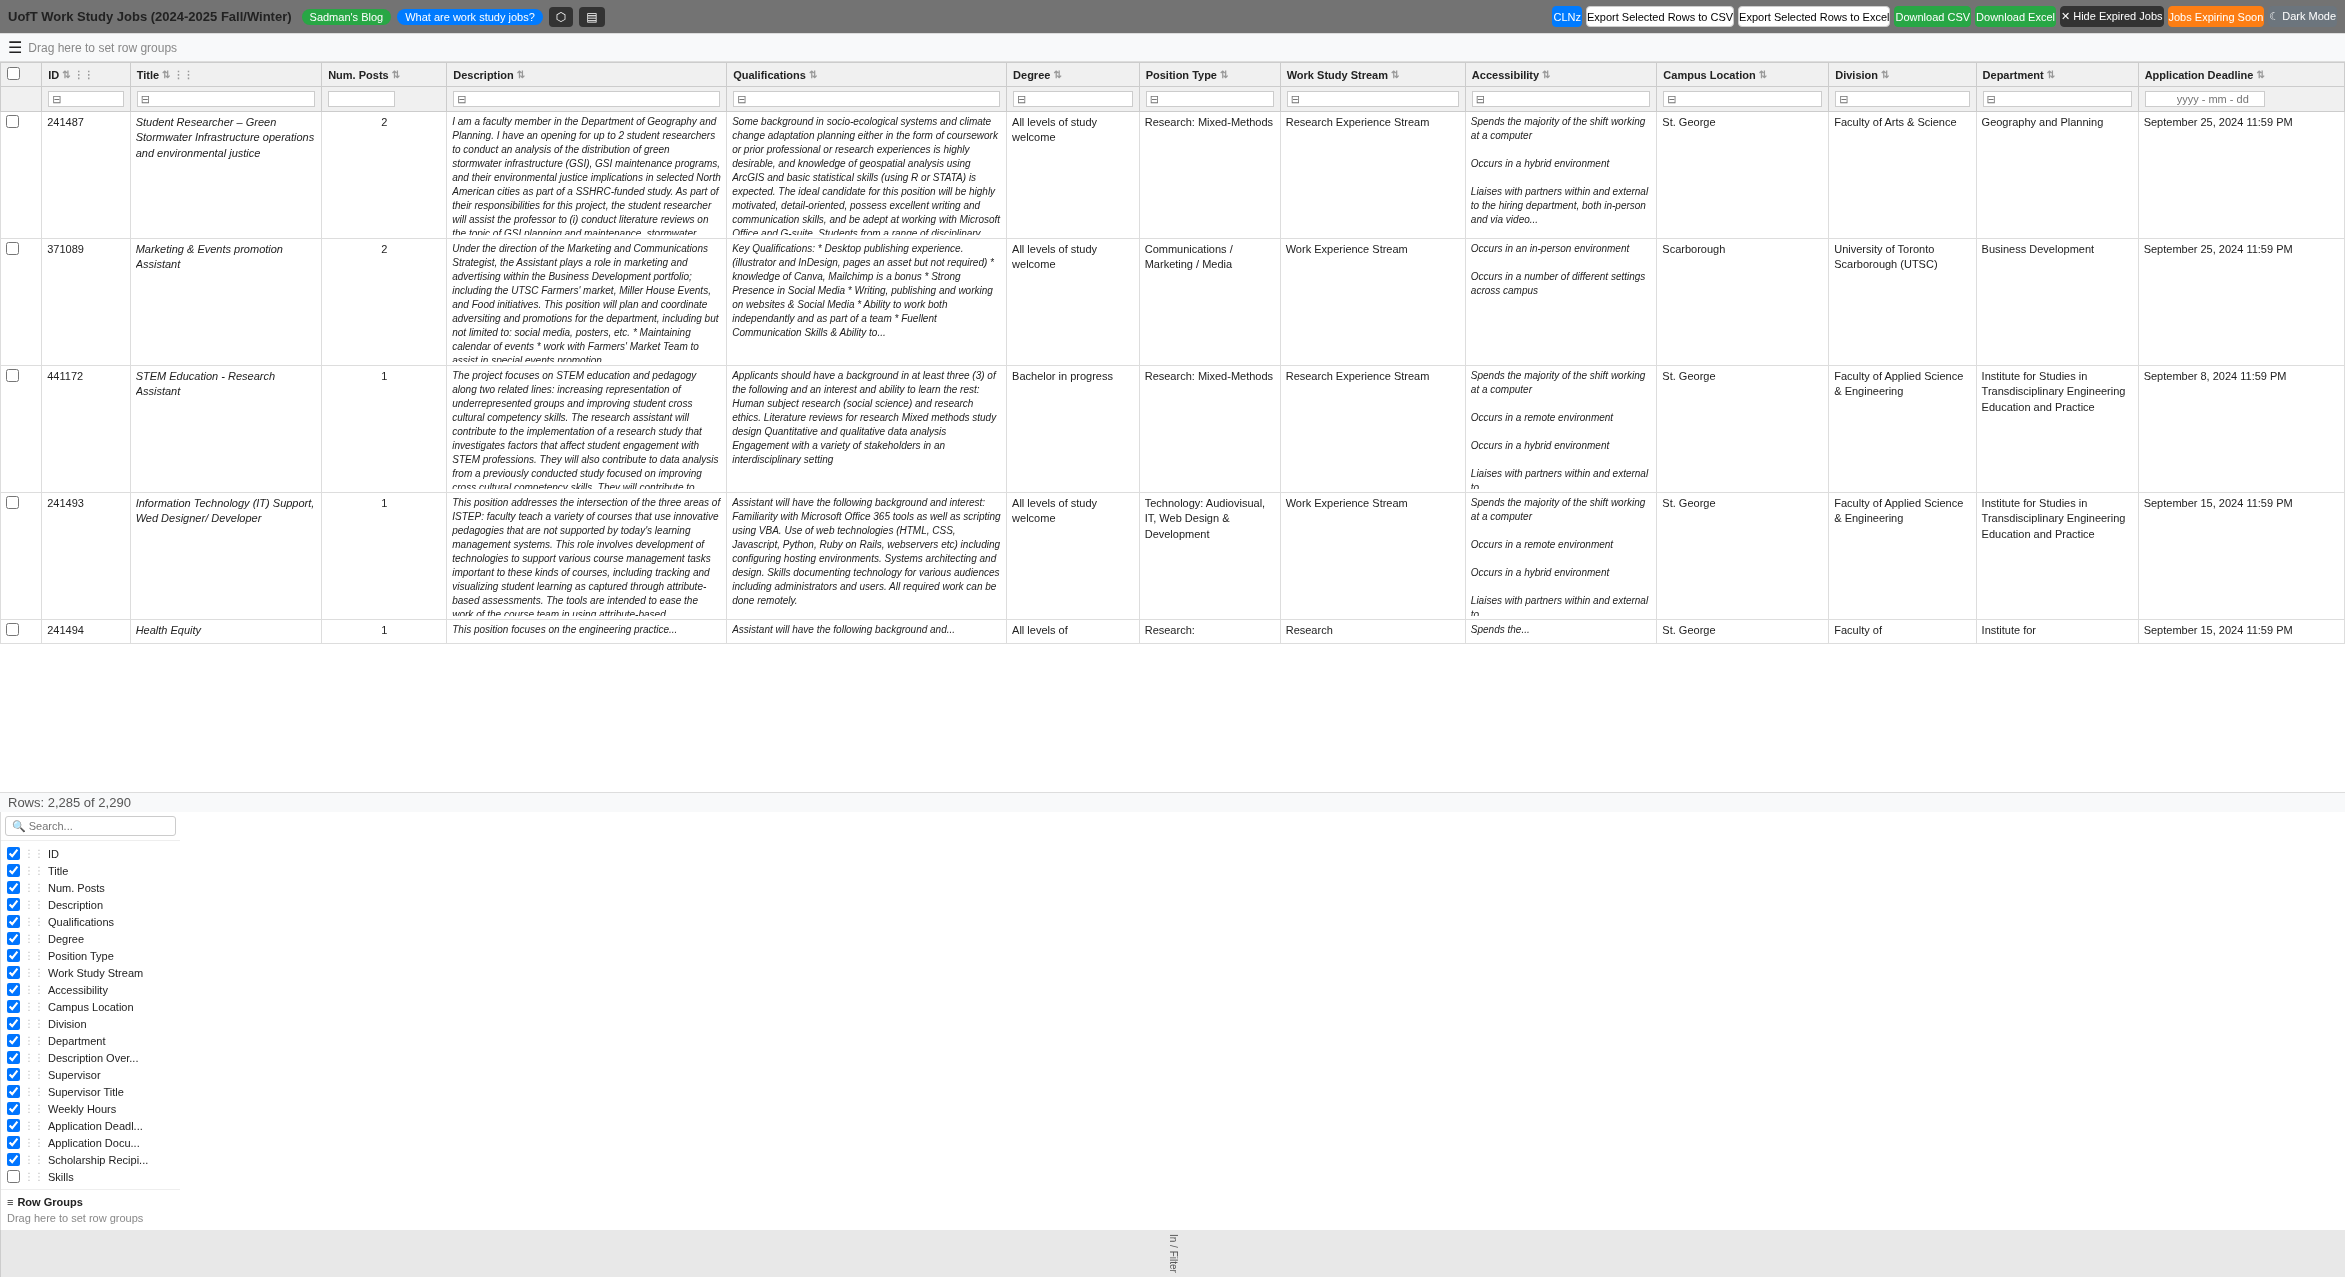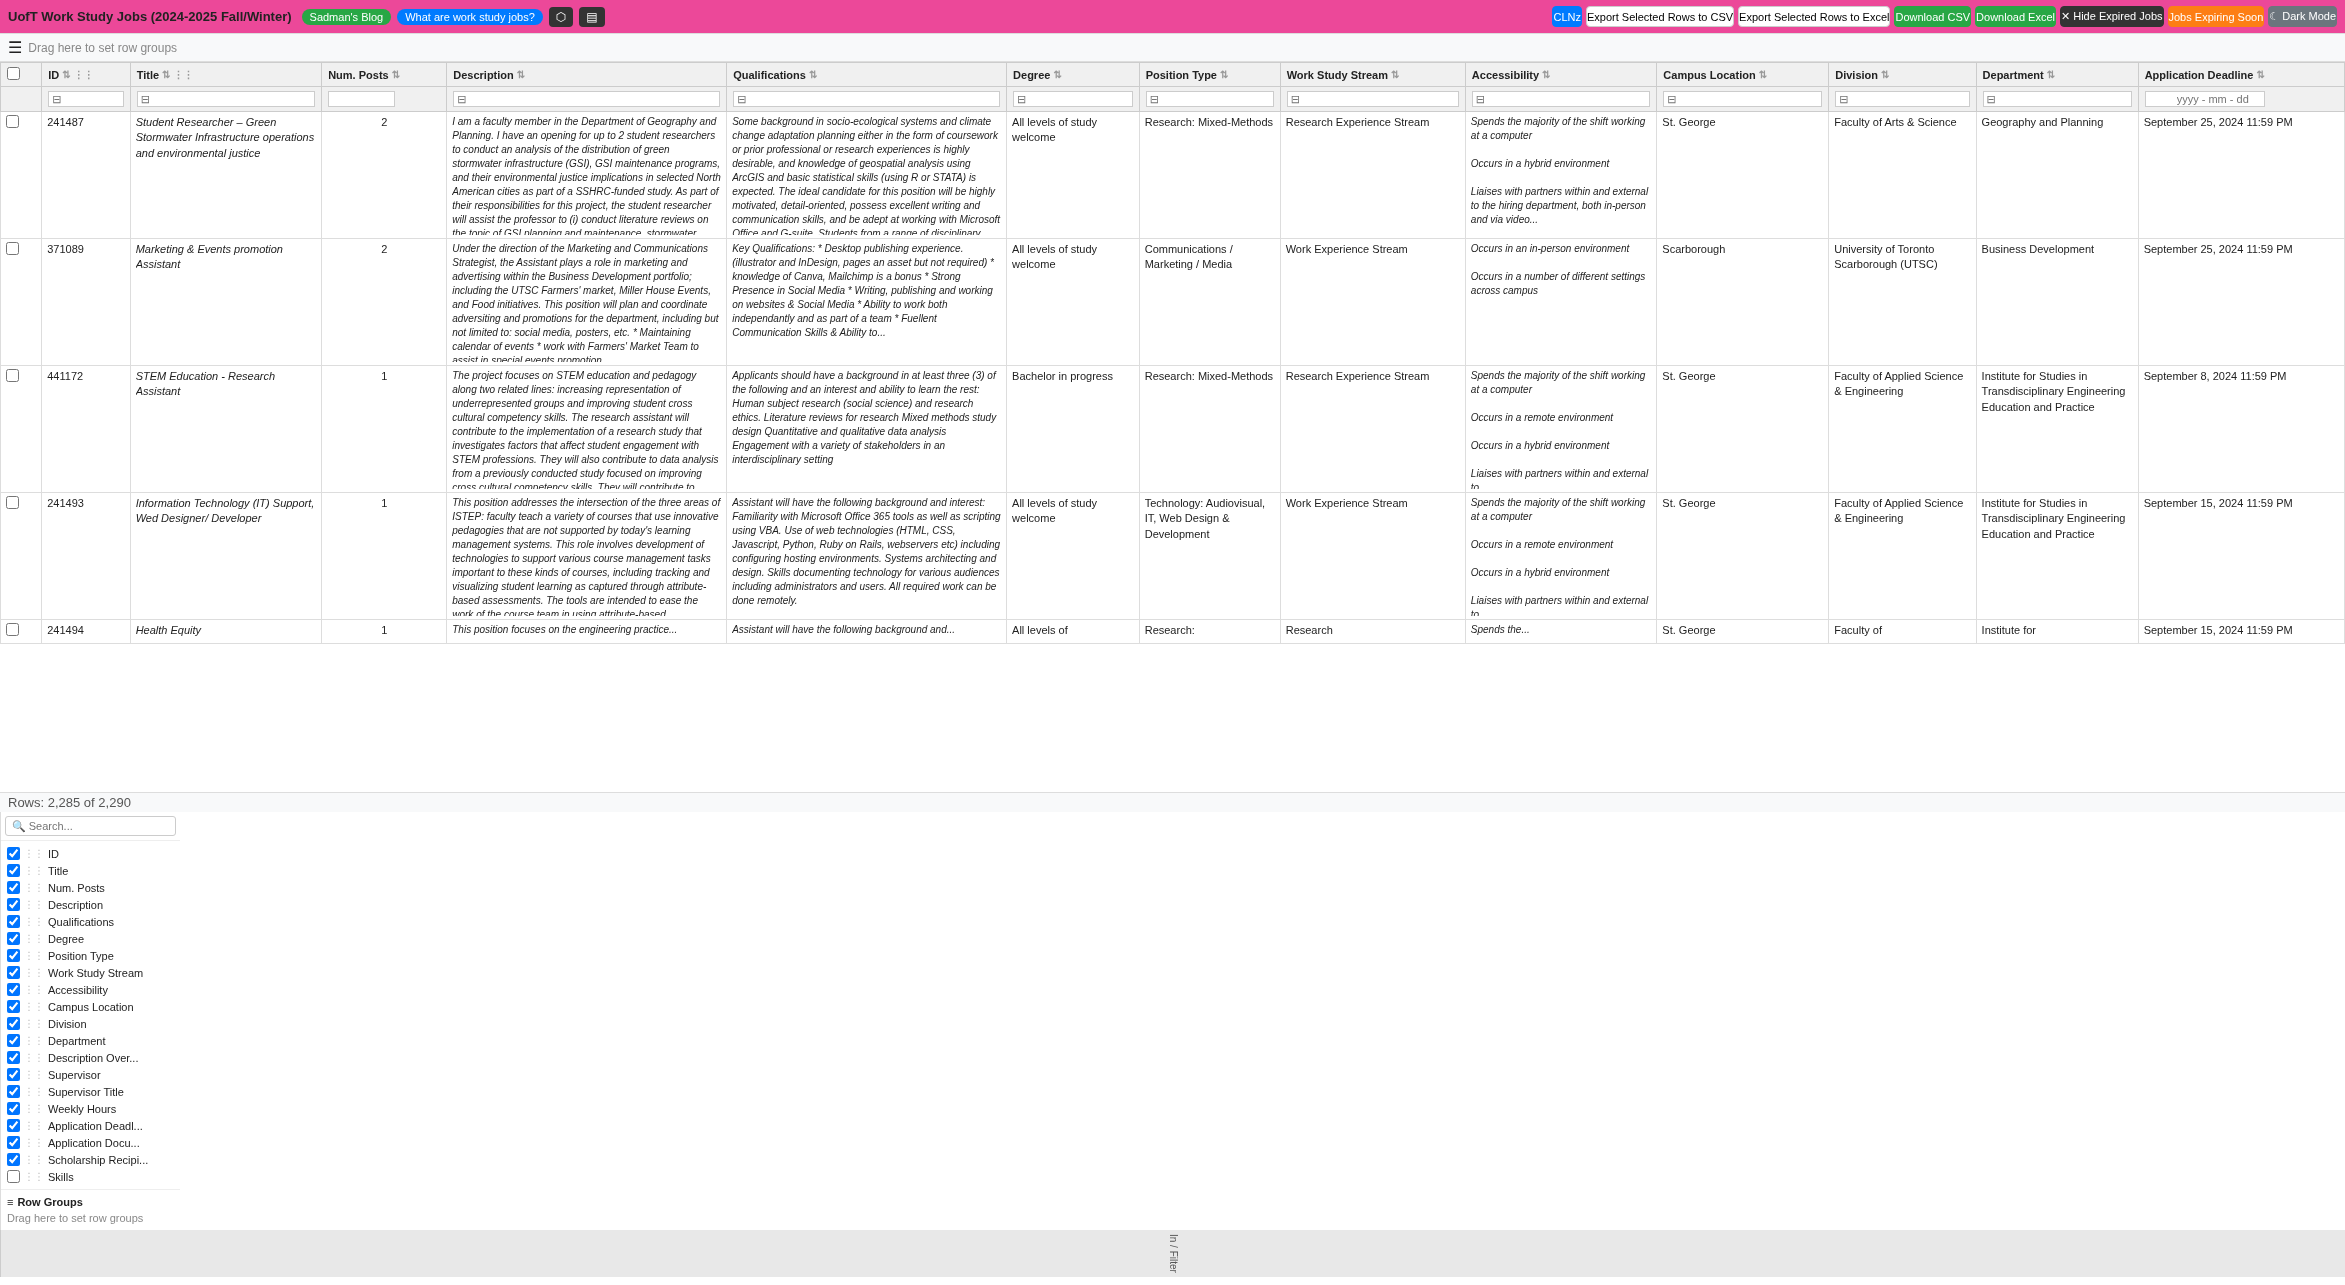--- a/index.html
+++ b/index.html
@@ -1,19 +1,19 @@
 <!DOCTYPE html>
 <html><head>
   <meta charset="utf-8">
   <style>
     * { box-sizing: border-box; margin: 0; padding: 0; }
     body { font-family: -apple-system, BlinkMacSystemFont, 'Segoe UI', sans-serif; font-size: 12px; background: #fff; color: #222; overflow: hidden; }
     
     
-    .header { display: flex; align-items: center; gap: 6px; padding: 6px 8px; background: #ec4899; border-bottom: 1px solid #ddd; flex-wrap: wrap; }
+    .header { display: flex; align-items: center; gap: 6px; padding: 6px 8px; background: #737373; border-bottom: 1px solid #ddd; flex-wrap: wrap; }
     .header-title { font-weight: 700; font-size: 13px; margin-right: 4px; }
     .badge-green { background: #28a745; color: #fff; border-radius: 10px; padding: 2px 8px; font-size: 11px; }
     .badge-blue { background: #007bff; color: #fff; border-radius: 10px; padding: 2px 8px; font-size: 11px; }
     .icon-btn { background: #333; color: #fff; border: none; border-radius: 4px; padding: 3px 7px; font-size: 12px; cursor: pointer; }
     .header-btns { display: flex; gap: 4px; margin-left: auto; flex-wrap: wrap; }
     .btn { border: 1px solid #ccc; background: #fff; border-radius: 4px; padding: 3px 0; font-size: 11px; cursor: pointer; white-space: nowrap; }
     .btn-primary { background: #007bff; color: #fff; border-color: #007bff; }
     .btn-success { background: #28a745; color: #fff; border-color: #28a745; }
     .btn-dark { background: #333; color: #fff; border-color: #333; }
     .btn-warning { background: #fd7e14; color: #fff; border-color: #fd7e14; }

